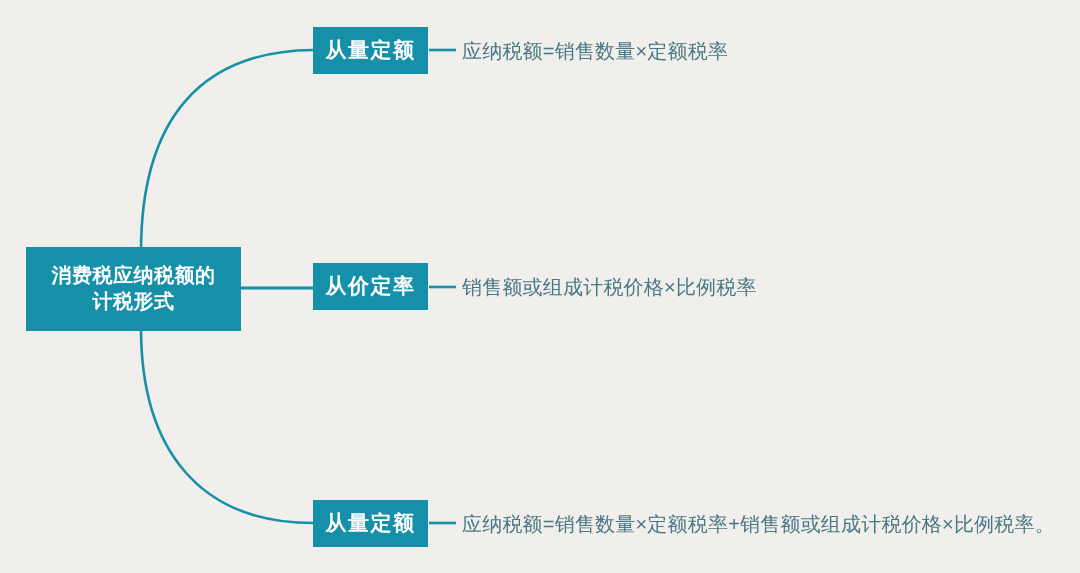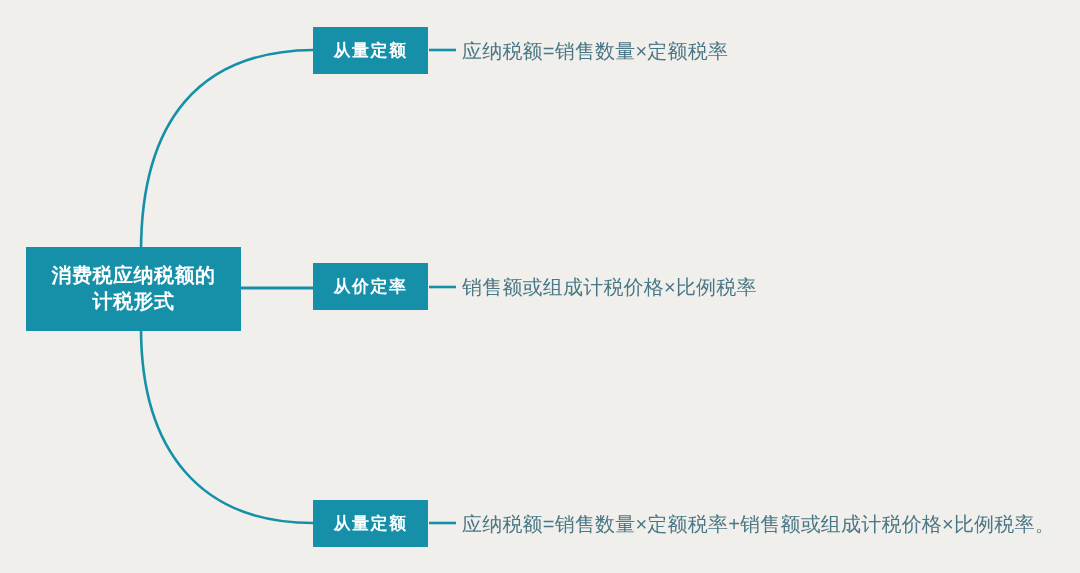--- a/index.html
+++ b/index.html
@@ -49,21 +49,21 @@
     font-weight: 700;
     padding: 0 21px;
   }
   .node-root .root-text {
     display: block;
     white-space: pre-line;
   }
   .node-branch {
     width: 115px;
     height: 47px;
-    font-size: 17px;
+    font-size: 21px;
     font-weight: 700;
     letter-spacing: 1.5px;
   }
   .branch-1 { left: 313px; top: 27px; }
   .branch-2 { left: 313px; top: 263px; text-align: right; }
   .branch-3 { left: 313px; top: 500px; }
 
   .desc {
     position: absolute;
     color: #4a7785;

